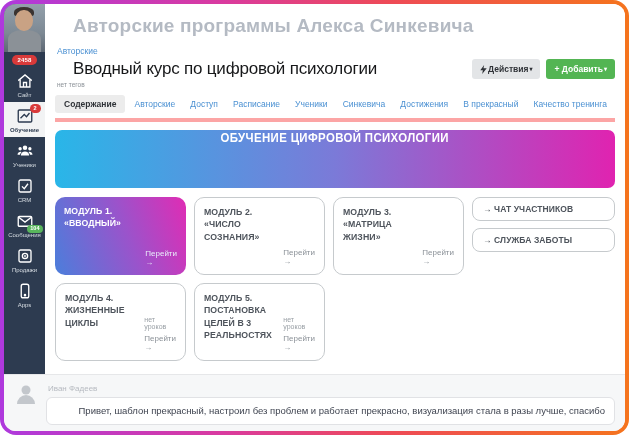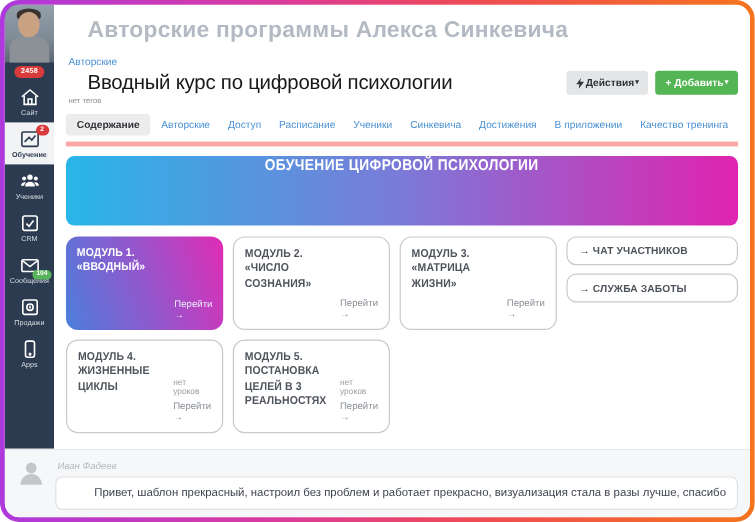--- a/index.html
+++ b/index.html
@@ -101,21 +101,21 @@
     padding:0 10px;font-size:8.5px;font-weight:800;color:#4e545c;cursor:pointer;
     letter-spacing:.1px;white-space:nowrap;box-sizing:border-box;
   }
   
   .comment-bar{
     height:57px;background:#f6f7f8;border-top:1px solid #e6e7e9;flex-shrink:0;
     display:flex;align-items:flex-start;padding:7px 10px 0 10px;box-sizing:border-box;gap:8px;
   }
   .comment-avatar{width:24px;height:24px;flex-shrink:0;}
   .comment-body{flex:1;min-width:0;}
-  .comment-author{font-size:8px;color:#b6bac0;margin:2px 0 4px 2px;font-style:italic;}
+  .comment-author{font-size:8px;color:#b6bac0;margin:2px 0 4px 2px;}
   .comment-input{
     background:#fff;border:1px solid #e1e2e5;border-radius:6px;height:26px;
     font-size:9.5px;color:#3f4450;padding:0 9px;line-height:26px;
     white-space:nowrap;overflow:hidden;text-overflow:ellipsis;cursor:text;text-align:right;
   }
 </style>
 </head>
 <body>
 
 <div class="frame">
@@ -232,21 +232,21 @@
         <div class="tags">нет тегов</div>
 
         <div class="tabs">
           <span class="tab active">Содержание</span>
           <span class="tab">Авторские</span>
           <span class="tab">Доступ</span>
           <span class="tab">Расписание</span>
           <span class="tab">Ученики</span>
           <span class="tab">Синкевича</span>
           <span class="tab">Достижения</span>
-          <span class="tab">В приложении</span>
+          <span class="tab">В прекрасный</span>
           <span class="tab">Качество тренинга</span>
         </div>
 
         <div class="banner">
           <span class="banner-text">ОБУЧЕНИЕ ЦИФРОВОЙ ПСИХОЛОГИИ</span>
         </div>
 
         <div class="cards">
 
           <div class="module-card highlight">

